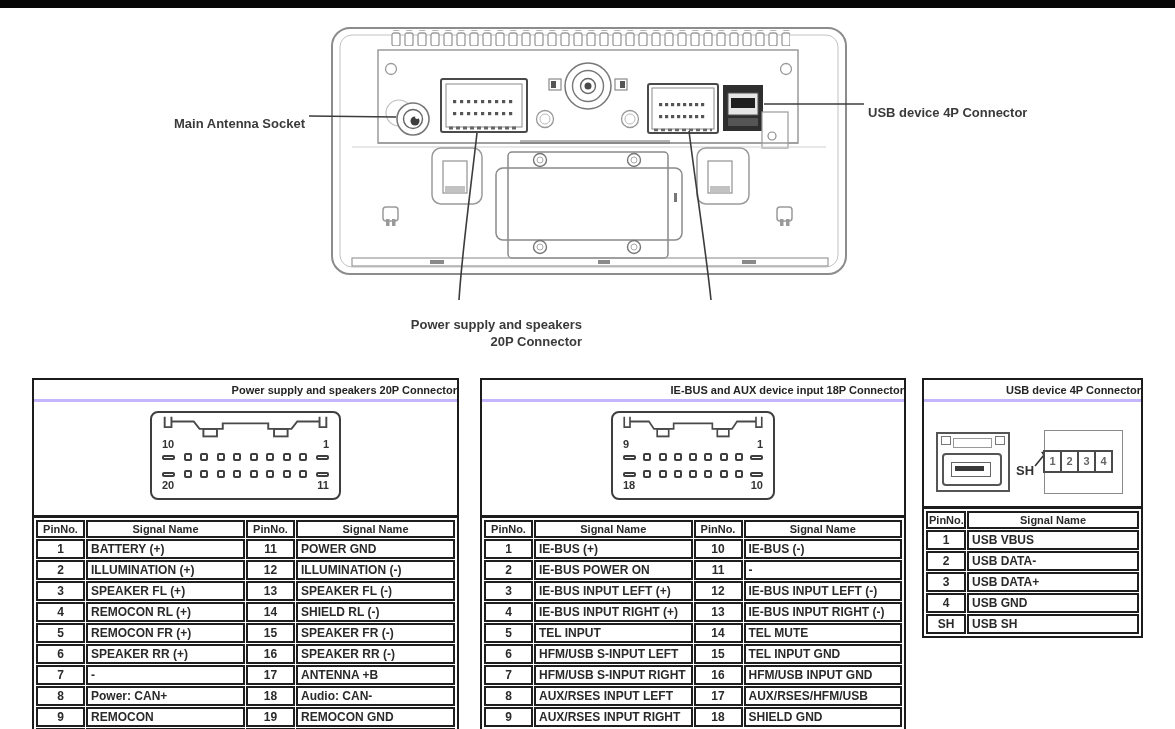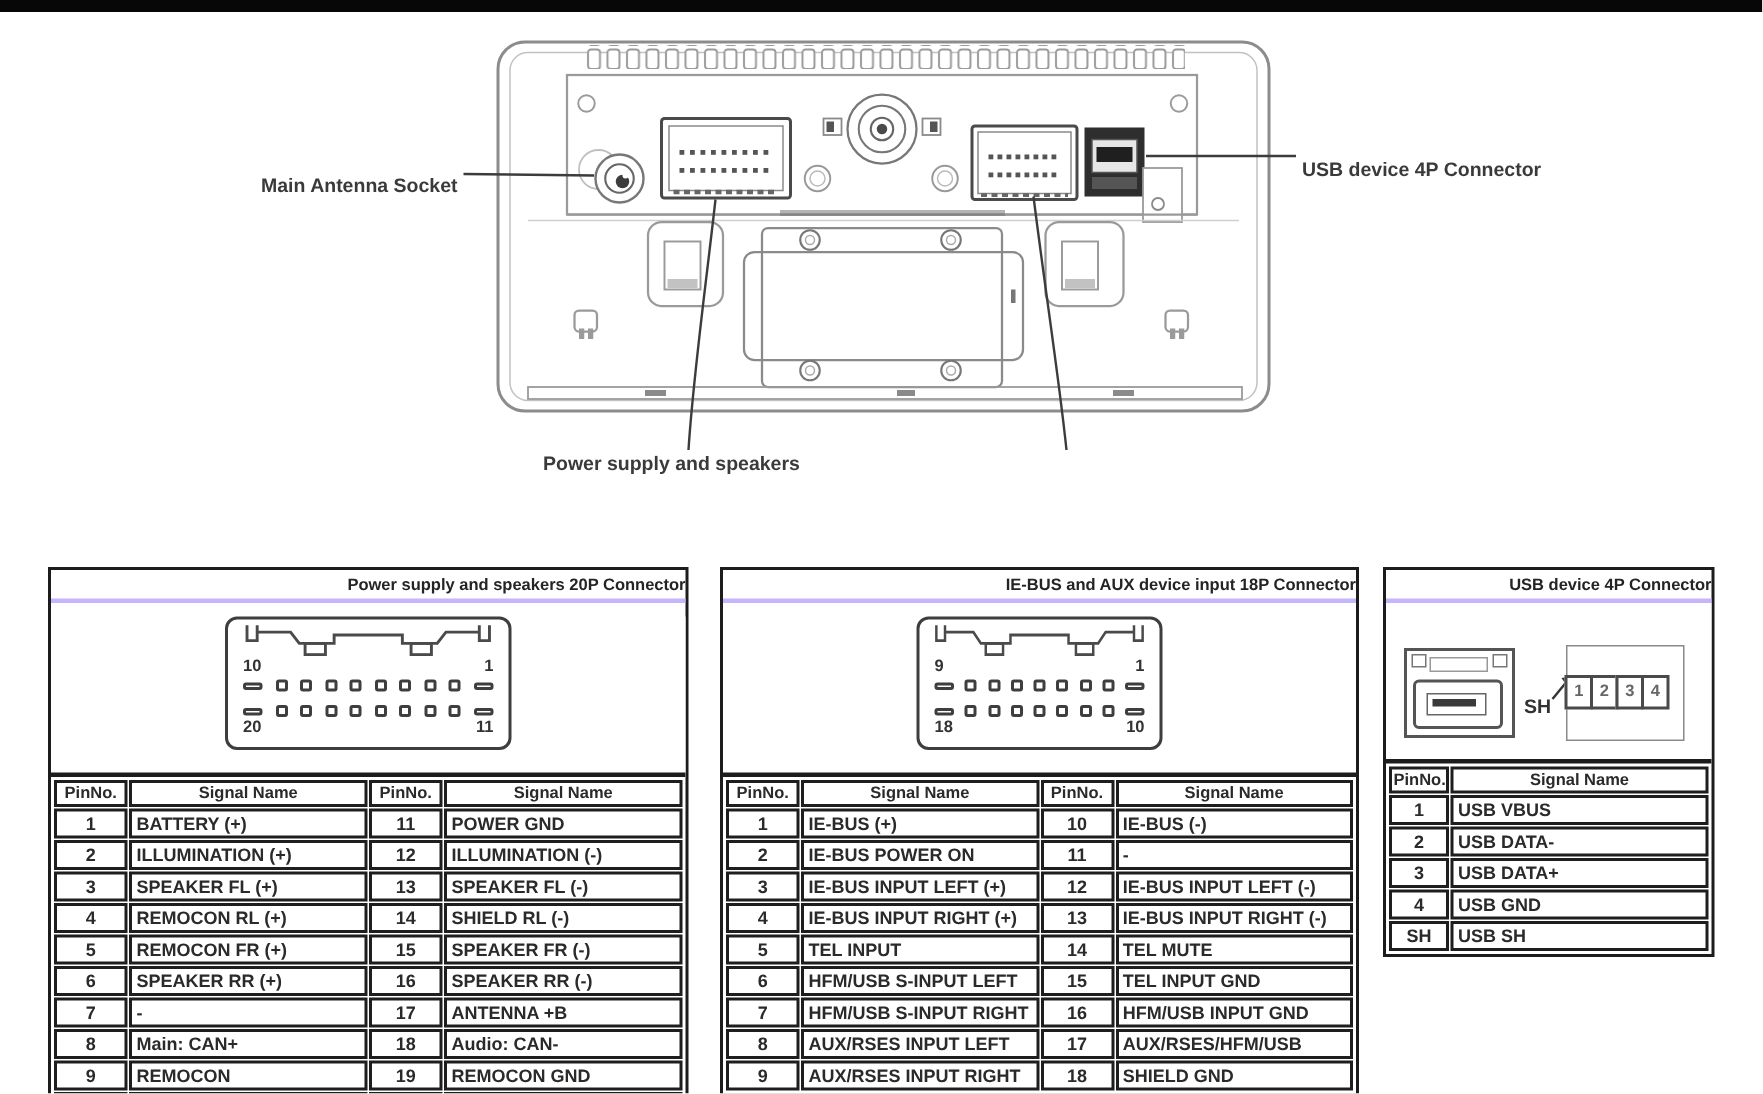--- a/index.html
+++ b/index.html
@@ -6,21 +6,21 @@
   .page{position:relative;width:1175px;height:729px;background:#ffffff;overflow:hidden;
         font-family:"Liberation Sans",sans-serif;color:#2e2e2e;}
   .top-bar{position:absolute;left:0;top:0;width:1175px;height:8px;background:#070707;}
 
   
   .diagram-area{position:absolute;left:0;top:8px;width:990px;height:362px;}
   .unit-svg{position:absolute;left:0;top:-8px;width:1175px;height:368px;}
   .callout{position:absolute;font-size:13px;font-weight:bold;color:#3a3a3a;line-height:17px;}
   .co-antenna{left:130px;top:107px;width:175px;text-align:right;}
   .co-usb{left:868px;top:96px;width:230px;text-align:left;}
-  .co-power{left:362px;top:292px;width:220px;text-align:left;}
+  .co-power{left:362px;top:308px;width:220px;text-align:right;}
   .co-iebus{left:605px;top:300px;width:226px;text-align:center;}
 
   
   .ctable{position:absolute;top:378px;border:2px solid #1c1c1c;background:#fff;box-sizing:border-box;}
   .t1{left:32px;width:427px;}
   .t2{left:480px;width:426px;}
   .t3{left:922px;width:221px;}
   .ctable-title{border-bottom:3px solid #c4b5fd;text-align:right;font-size:11px;font-weight:bold;
                 padding:4px 0 3px 0;color:#242424;}
   .diagram-cell{position:relative;height:104px;border-bottom:3px solid #1c1c1c;background:#fff;}
@@ -208,20 +208,21 @@
         <line x1="764" y1="104" x2="864" y2="104"></line>
         <path d="M477 133 C470 195 462 252 459 300"></path>
         <path d="M689 131 C697 195 706 252 711 300"></path>
       </g>
     </svg>
 
     <div class="callout co-antenna">Main Antenna Socket</div>
     <div class="callout co-usb">USB device 4P Connector</div>
     <div class="callout co-power">
       <div>Power supply and speakers</div>
+      <div>20P Connector</div>
     </div>
     <div class="callout co-iebus">
     </div>
   </div>
 
   <div class="ctable t1">
     <div class="ctable-title">Power supply and speakers 20P Connector</div>
     <div class="diagram-cell">
       <div class="conn conn-w20">
         <svg class="profile" viewBox="0 0 187 30" preserveAspectRatio="none" fill="none" stroke="#4a4a4a" stroke-width="2">
@@ -308,21 +309,21 @@
             <td>SPEAKER RR (-)</td>
           </tr>
           <tr>
             <td>7</td>
             <td>-</td>
             <td>17</td>
             <td>ANTENNA +B</td>
           </tr>
           <tr>
             <td>8</td>
-            <td>Main: CAN+</td>
+            <td>Power: CAN+</td>
             <td>18</td>
             <td>Audio: CAN-</td>
           </tr>
           <tr>
             <td>9</td>
             <td>REMOCON</td>
             <td>19</td>
             <td>REMOCON GND</td>
           </tr>
           <tr>

